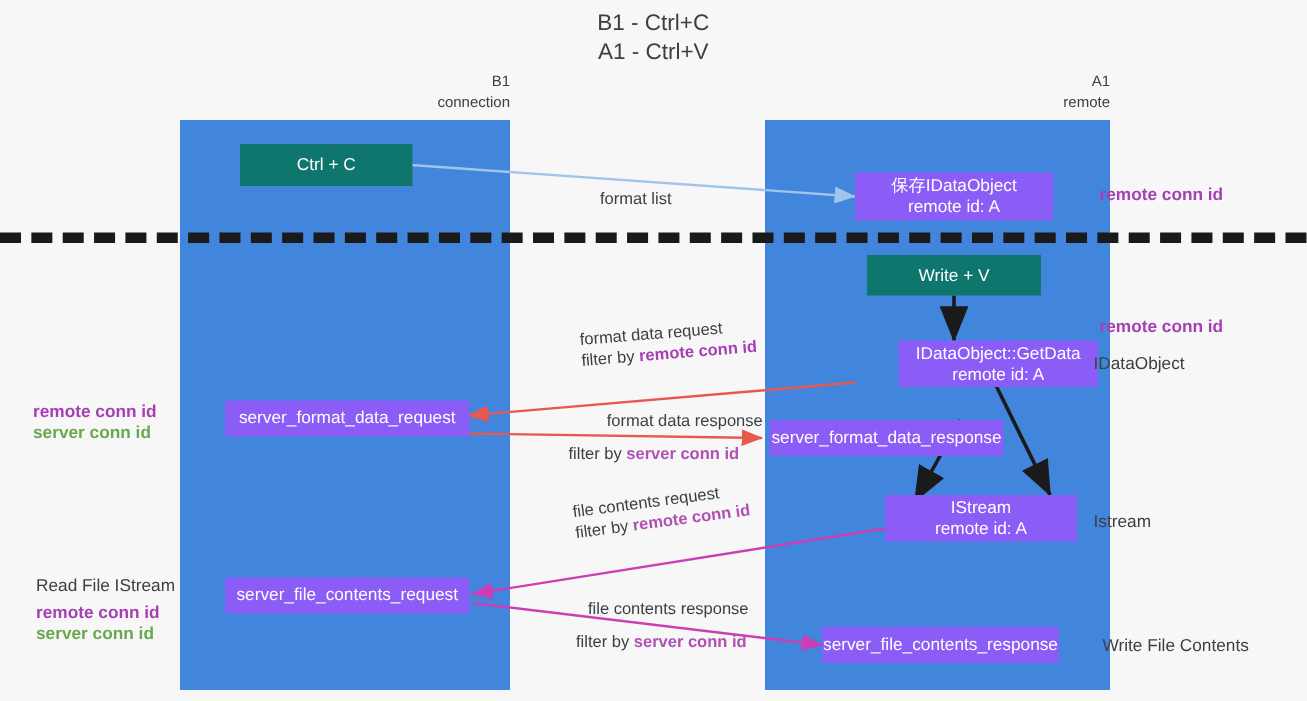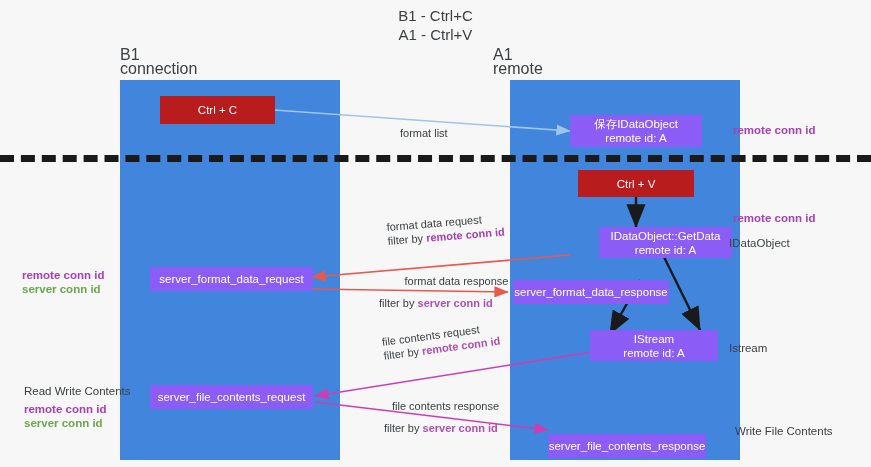--- a/index.html
+++ b/index.html
@@ -19,35 +19,35 @@
   .abs{position:absolute;box-sizing:border-box;}
 
   
   .title{
     position:absolute;left:0;top:6px;width:871px;text-align:center;
     font-size:15px;color:#3c4043;line-height:19px;white-space:pre-line;
   }
 
   
   .colhead{
-    position:absolute;text-align:left;font-size:16px;color:#3c4043;
+    position:absolute;text-align:right;font-size:10px;color:#3c4043;
     line-height:14px;white-space:pre-line;
   }
 
   
   .lane{position:absolute;background:#4285dd;}
 
   
   .node{
     position:absolute;box-sizing:border-box;
     display:flex;align-items:center;justify-content:center;
     text-align:center;line-height:14px;
     color:#ffffff;font-size:11.5px;white-space:pre-line;
   }
-  .green{background:#b91c1c;}
+  .green{background:#0f766e;}
   .orange{background:#8b5cf6;}
 
   
   .sidelabel{
     position:absolute;font-size:11.5px;color:#3c4043;line-height:15px;
     white-space:pre-line;
   }
   .conn-purple{color:#a63fb4;font-weight:bold;}
   .conn-green{color:#6aa84f;font-weight:bold;}
 
@@ -77,21 +77,21 @@
 <div id="stage">
 
   <div class="lane abs" style="left:120px;top:80px;width:220px;height:380px;"></div>
   <div class="lane abs" style="left:510px;top:80px;width:230px;height:380px;"></div>
 
   <div class="title">B1 - Ctrl+C
 A1 - Ctrl+V</div>
 
   <div class="colhead" style="left:120px;top:48px;width:220px;">B1
 connection</div>
-  <div class="colhead" style="left:493px;top:48px;width:230px;">A1
+  <div class="colhead" style="left:510px;top:48px;width:230px;">A1
 remote</div>
 
   <svg id="wires" viewBox="0 0 871 467" xmlns="http://www.w3.org/2000/svg">
     <defs>
       <marker id="ah-blue" markerWidth="9" markerHeight="7" refX="8.5" refY="3.5" orient="auto">
         <polygon points="0,0 9,3.5 0,7" fill="#9fc5e8"></polygon>
       </marker>
       <marker id="ah-red" markerWidth="9" markerHeight="7" refX="8.5" refY="3.5" orient="auto">
         <polygon points="0,0 9,3.5 0,7" fill="#e8584f"></polygon>
       </marker>
@@ -120,50 +120,50 @@
     <path d="M315,402 L548,430" stroke="#cc3fb4" stroke-width="1.6" fill="none" marker-end="url(#ah-magenta)"></path>
   </svg>
 
   <div class="divider"></div>
 
   <div class="node green" style="left:160px;top:96px;width:115px;height:28px;">Ctrl + C</div>
 
   <div class="node orange" style="left:570px;top:115px;width:132px;height:32px;">保存IDataObject
 remote id: A</div>
 
-  <div class="node green" style="left:578px;top:170px;width:116px;height:27px;">Ctrl + V</div>
+  <div class="node green" style="left:578px;top:170px;width:116px;height:27px;">Write + V</div>
 
   <div class="node orange" style="left:599px;top:227px;width:133px;height:31px;">IDataObject::GetData
 remote id: A</div>
 
   <div class="node orange" style="left:513px;top:280px;width:156px;height:24px;">server_format_data_response</div>
 
   <div class="node orange" style="left:150px;top:267px;width:163px;height:24px;">server_format_data_request</div>
 
   <div class="node orange" style="left:590px;top:330px;width:128px;height:31px;">IStream
 remote id: A</div>
 
   <div class="node orange" style="left:150px;top:385px;width:163px;height:24px;">server_file_contents_request</div>
 
-  <div class="node orange" style="left:548px;top:418px;width:158px;height:24px;margin-top:16px;">server_file_contents_response</div>
+  <div class="node orange" style="left:548px;top:418px;width:158px;height:24px;">server_file_contents_response</div>
 
   <div class="stacklabel conn-purple" style="left:733px;top:123px;">remote conn id</div>
 
   <div class="stacklabel conn-purple" style="left:733px;top:211px;">remote conn id</div>
 
   <div class="sidelabel" style="left:729px;top:236px;">IDataObject</div>
 
   <div class="sidelabel" style="left:729px;top:341px;">Istream</div>
 
   <div class="sidelabel" style="left:735px;top:424px;">Write File Contents</div>
 
   <div class="stacklabel conn-purple" style="left:22px;top:268px;">remote conn id</div>
   <div class="stacklabel conn-green" style="left:22px;top:282px;">server conn id</div>
 
-  <div class="sidelabel" style="left:24px;top:384px;">Read Write Contents</div>
+  <div class="sidelabel" style="left:24px;top:384px;">Read File IStream</div>
   <div class="stacklabel conn-purple" style="left:24px;top:402px;">remote conn id</div>
   <div class="stacklabel conn-green" style="left:24px;top:416px;">server conn id</div>
 
   <div class="arrowlabel" style="left:400px;top:102px;margin-top:24px;">format list</div>
 
   <div class="arrowlabel" style="left:386px;top:220px;transform:rotate(-4.6deg);">
     <div>format data request</div>
     <div>
       <span>filter by </span><b class="b-purple">remote conn id</b>
     </div>

